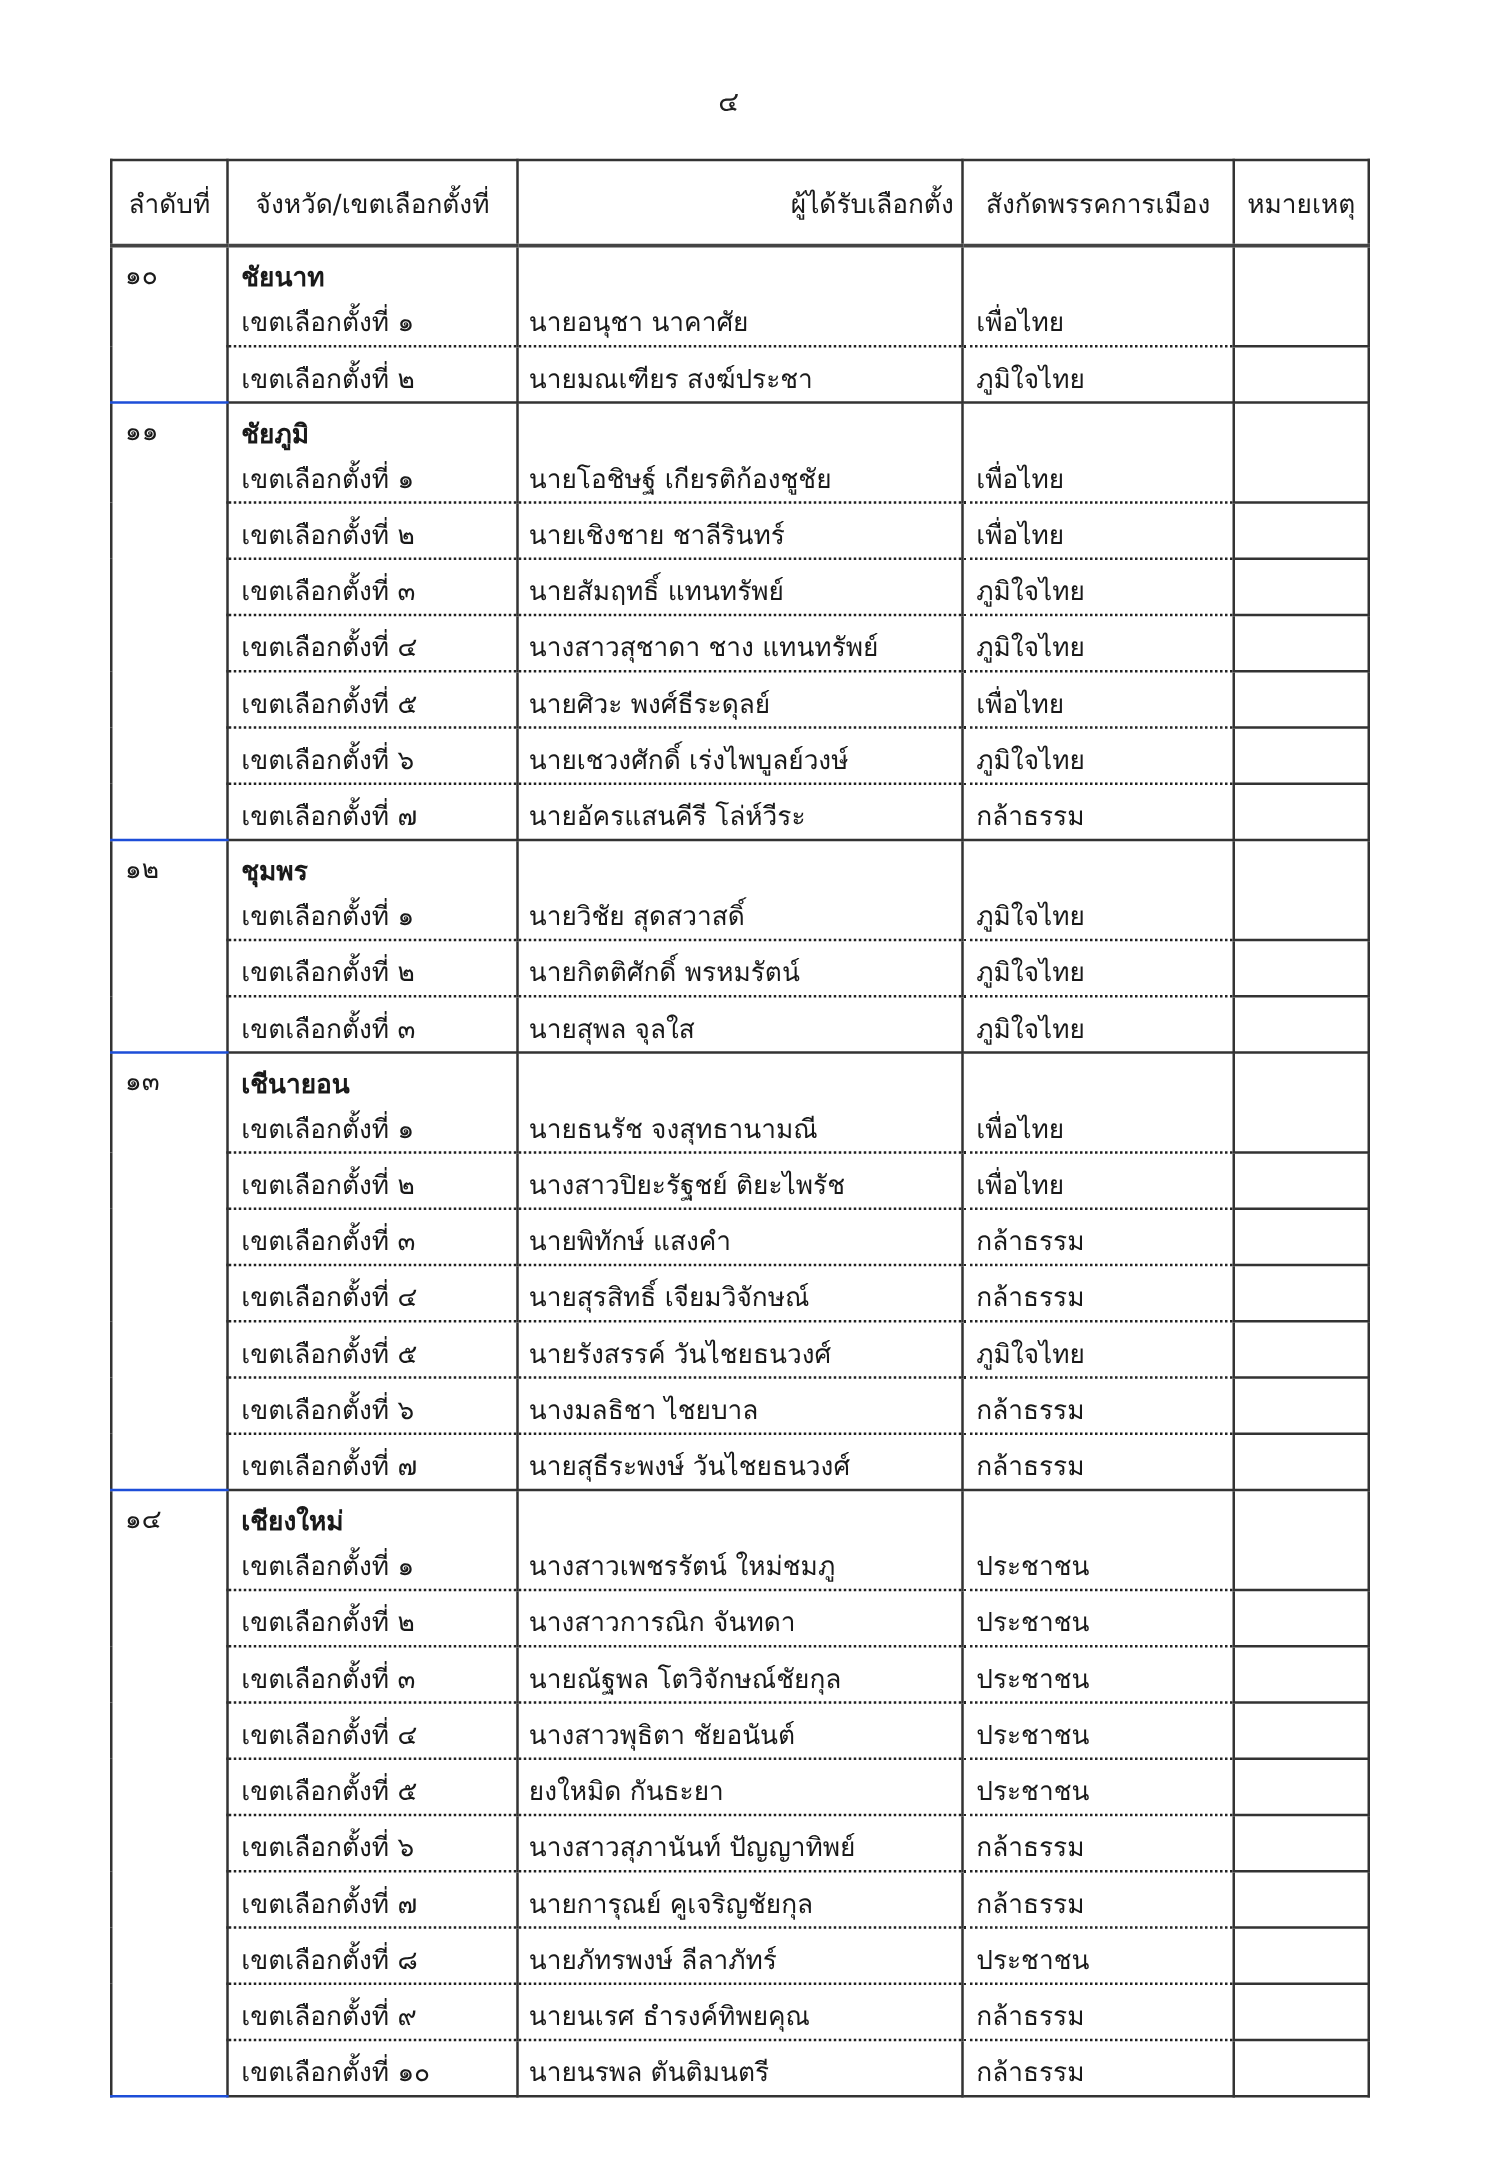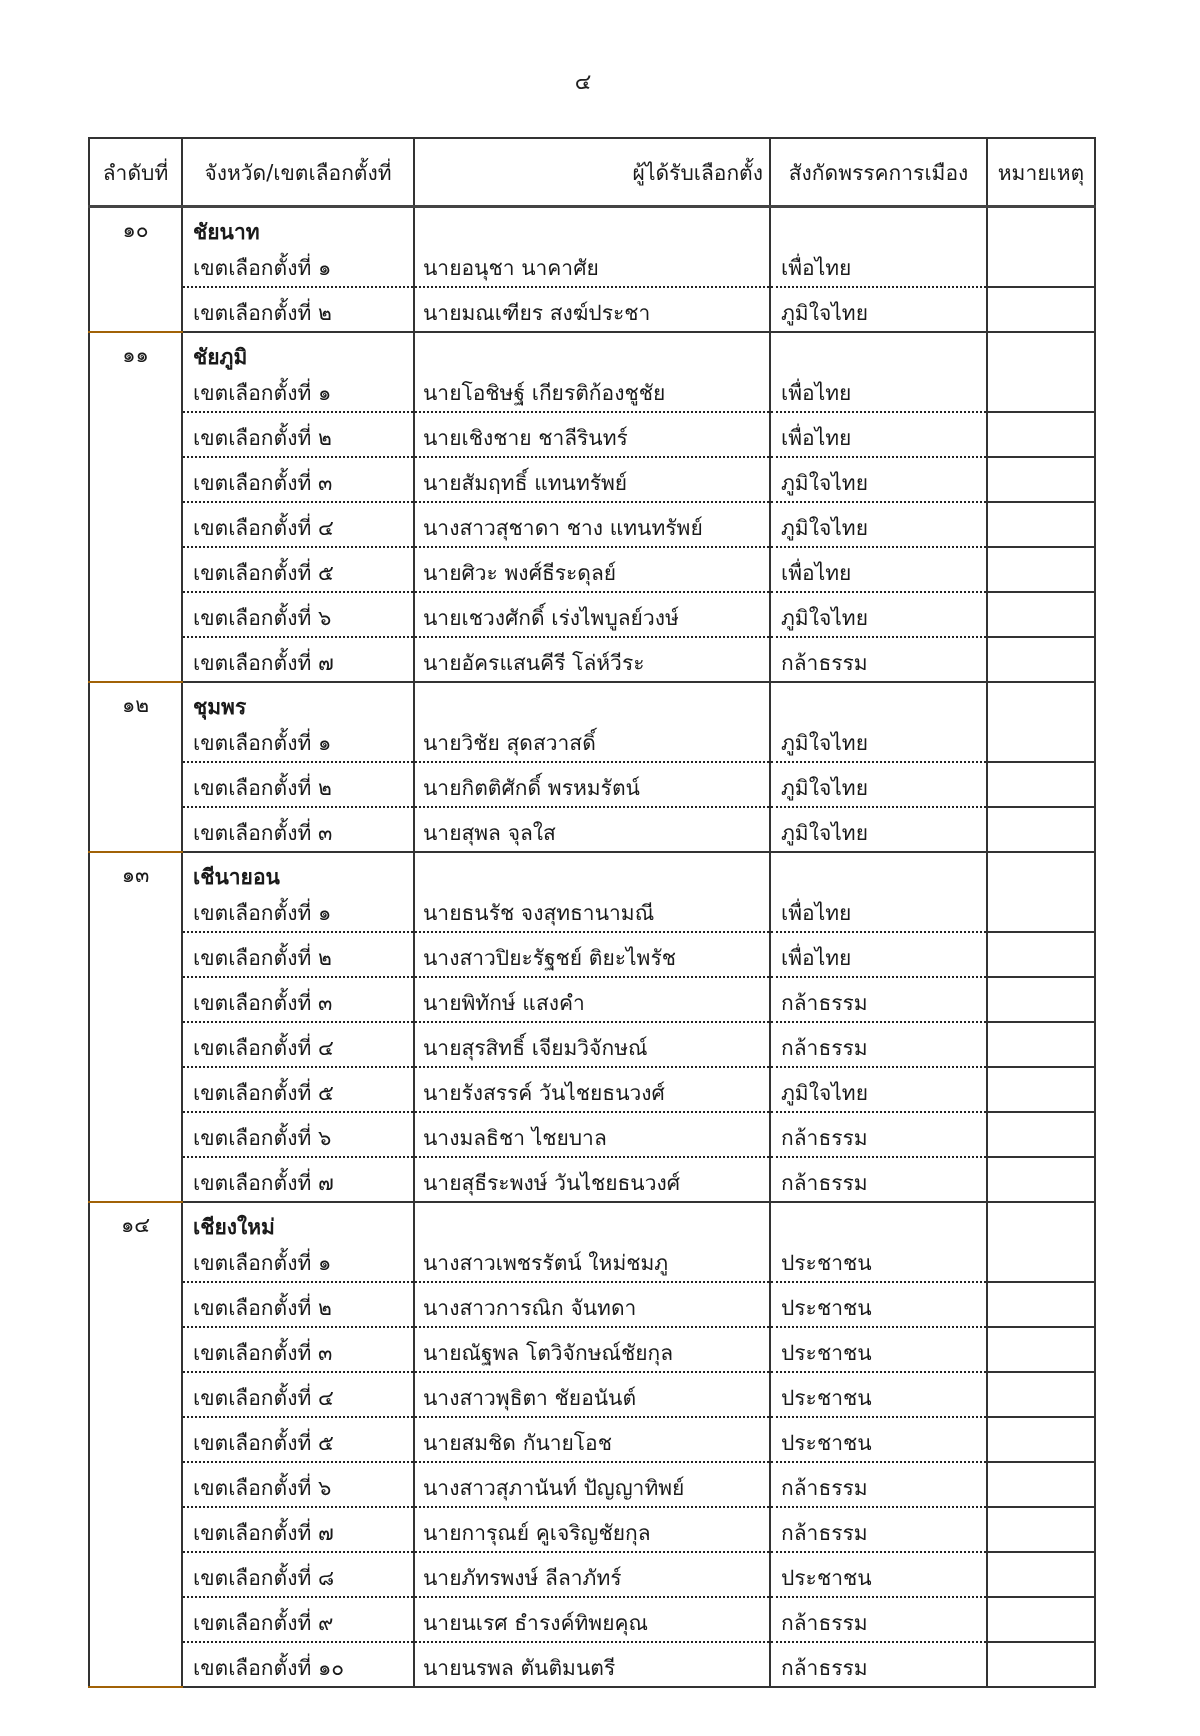--- a/index.html
+++ b/index.html
@@ -20,21 +20,21 @@
     top: 64px;
     left: 0;
     width: 1166px;
     text-align: center;
     font-size: 22px;
     color: #222;
   }
   .results-table {
     position: absolute;
     left: 88px;
-    top: 137px;
+    top: 127px;
     width: 1006px;
     border-collapse: collapse;
     table-layout: fixed;
     font-size: 21px;
   }
   .results-table col.c-no { width: 93px; }
   .results-table col.c-prov { width: 232px; }
   .results-table col.c-name { width: 356px; }
   .results-table col.c-party { width: 217px; }
   .results-table col.c-note { width: 108px; }
@@ -58,23 +58,23 @@
     padding: 0 10px;
     vertical-align: bottom;
     white-space: nowrap;
     border-left: 2px solid #333;
     border-right: 2px solid #333;
     height: 43px;
     line-height: 36px;
   }
   .results-table td.no-cell {
     vertical-align: top;
-    text-align: center;
+    text-align: left;
     padding-top: 8px;
-    border-bottom: 2px solid #a16207;
+    border-bottom: 2px solid #1d4ed8;
     line-height: 28px;
   }
   .results-table tr.first-row td.dist,
   .results-table tr.first-row td.name,
   .results-table tr.first-row td.party,
   .results-table tr.first-row td.note {
     height: 78px;
   }
   .province-label {
     display: block;
@@ -321,21 +321,21 @@
           <span class="dist-label">เขตเลือกตั้งที่ ๔</span>
         </td>
         <td class="name">นางสาวพุธิตา  ชัยอนันต์</td>
         <td class="party">ประชาชน</td>
         <td class="note"></td>
       </tr>
       <tr class="inner">
         <td class="dist">
           <span class="dist-label">เขตเลือกตั้งที่ ๕</span>
         </td>
-        <td class="name">นายสมชิด  กันายโอช</td>
+        <td class="name">ยงใหมิด  กันธะยา</td>
         <td class="party">ประชาชน</td>
         <td class="note"></td>
       </tr>
       <tr class="inner">
         <td class="dist">
           <span class="dist-label">เขตเลือกตั้งที่ ๖</span>
         </td>
         <td class="name">นางสาวสุภานันท์  ปัญญาทิพย์</td>
         <td class="party">กล้าธรรม</td>
         <td class="note"></td>

